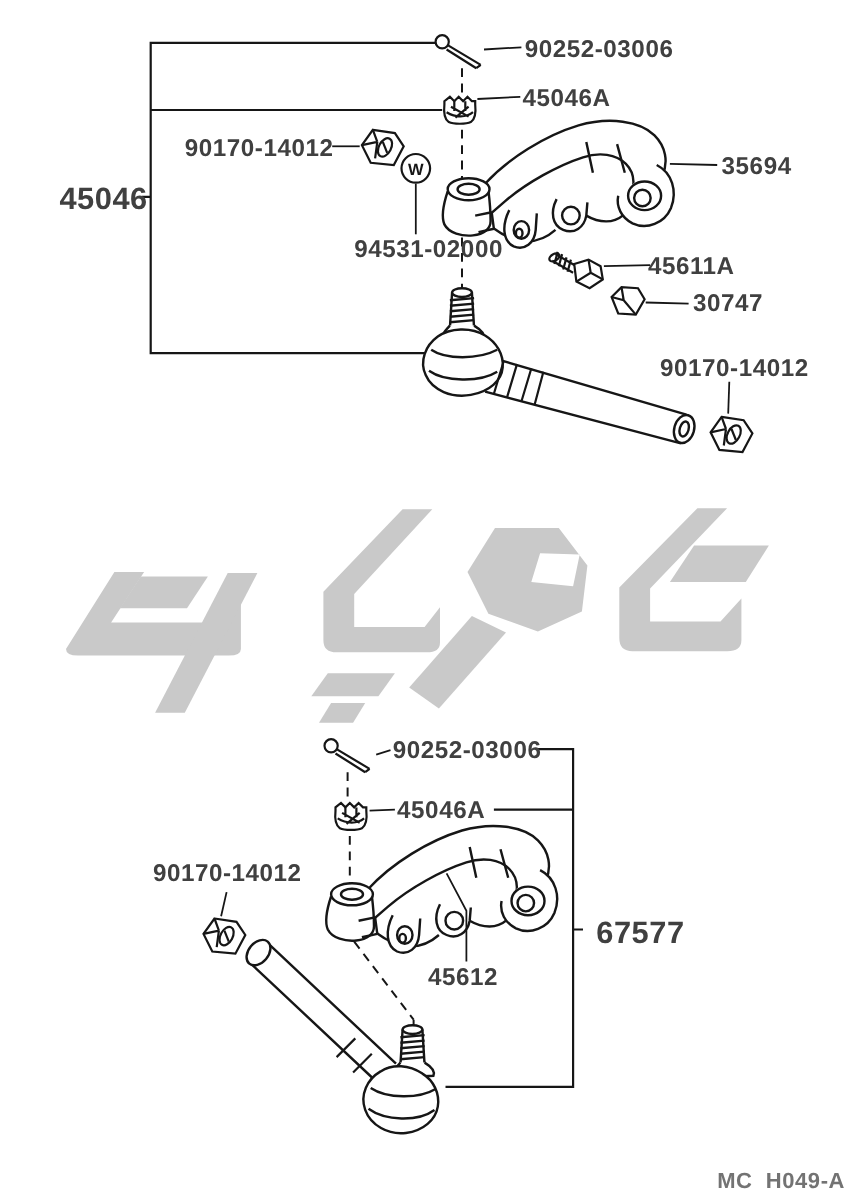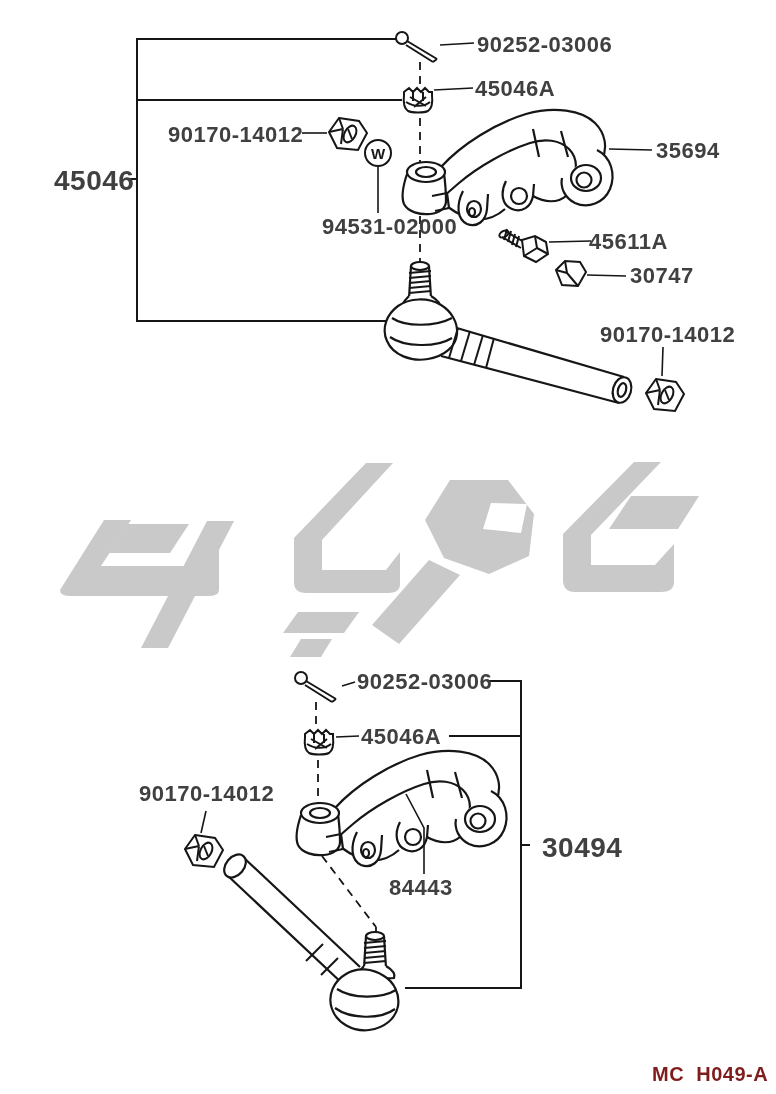--- a/index.html
+++ b/index.html
@@ -14,21 +14,21 @@
     position:absolute;
     font:700 22px/1 "Liberation Sans", sans-serif;
     color:#404040;
     letter-spacing:.5px;
     white-space:pre;
   }
   .lbl-lg{font-size:28px;}
   .footer{
     position:absolute;
     font:700 20px/1 "Liberation Sans", sans-serif;
-    color:#7f1d1d;
+    color:#737373;
     white-space:pre;
     letter-spacing:.5px;
   }
 </style>
 </head>
 <body>
 
 <div id="canvas">
 
 <svg width="776" height="1094" viewBox="0 0 776 1094">
@@ -199,18 +199,18 @@
   <div class="lbl lbl-lg" style="left:54px;top:167px">45046</div>
   <div class="lbl" style="left:322px;top:216px">94531-02000</div>
   <div class="lbl" style="left:656px;top:140px">35694</div>
   <div class="lbl" style="left:589px;top:231px">45611A</div>
   <div class="lbl" style="left:630px;top:265px">30747</div>
   <div class="lbl" style="left:600px;top:324px">90170-14012</div>
 
   <div class="lbl" style="left:357px;top:671px">90252-03006</div>
   <div class="lbl" style="left:361px;top:726px">45046A</div>
   <div class="lbl" style="left:139px;top:783px">90170-14012</div>
-  <div class="lbl lbl-lg" style="left:542px;top:834px">30494</div>
-  <div class="lbl" style="left:389px;top:877px">84443</div>
+  <div class="lbl lbl-lg" style="left:542px;top:834px">67577</div>
+  <div class="lbl" style="left:389px;top:877px">45612</div>
 
   <div class="footer" style="left:652px;top:1064px">MC  H049-A</div>
 
 </div>
 
 </body></html>

